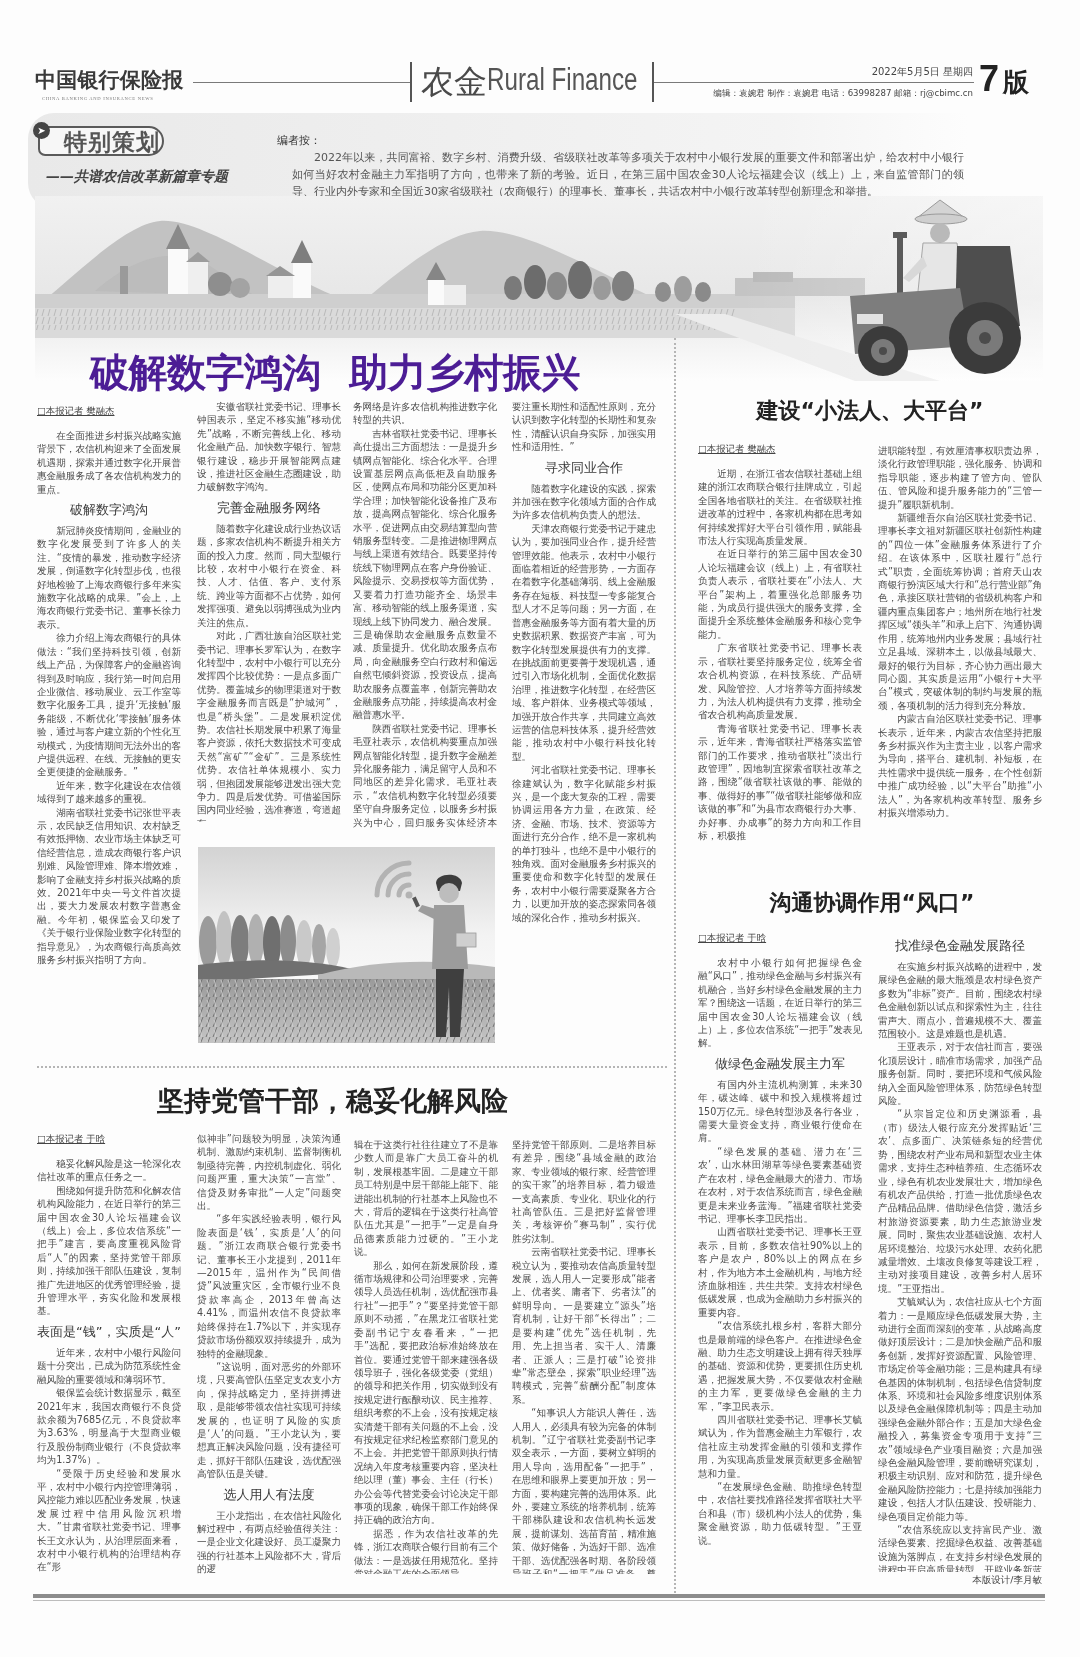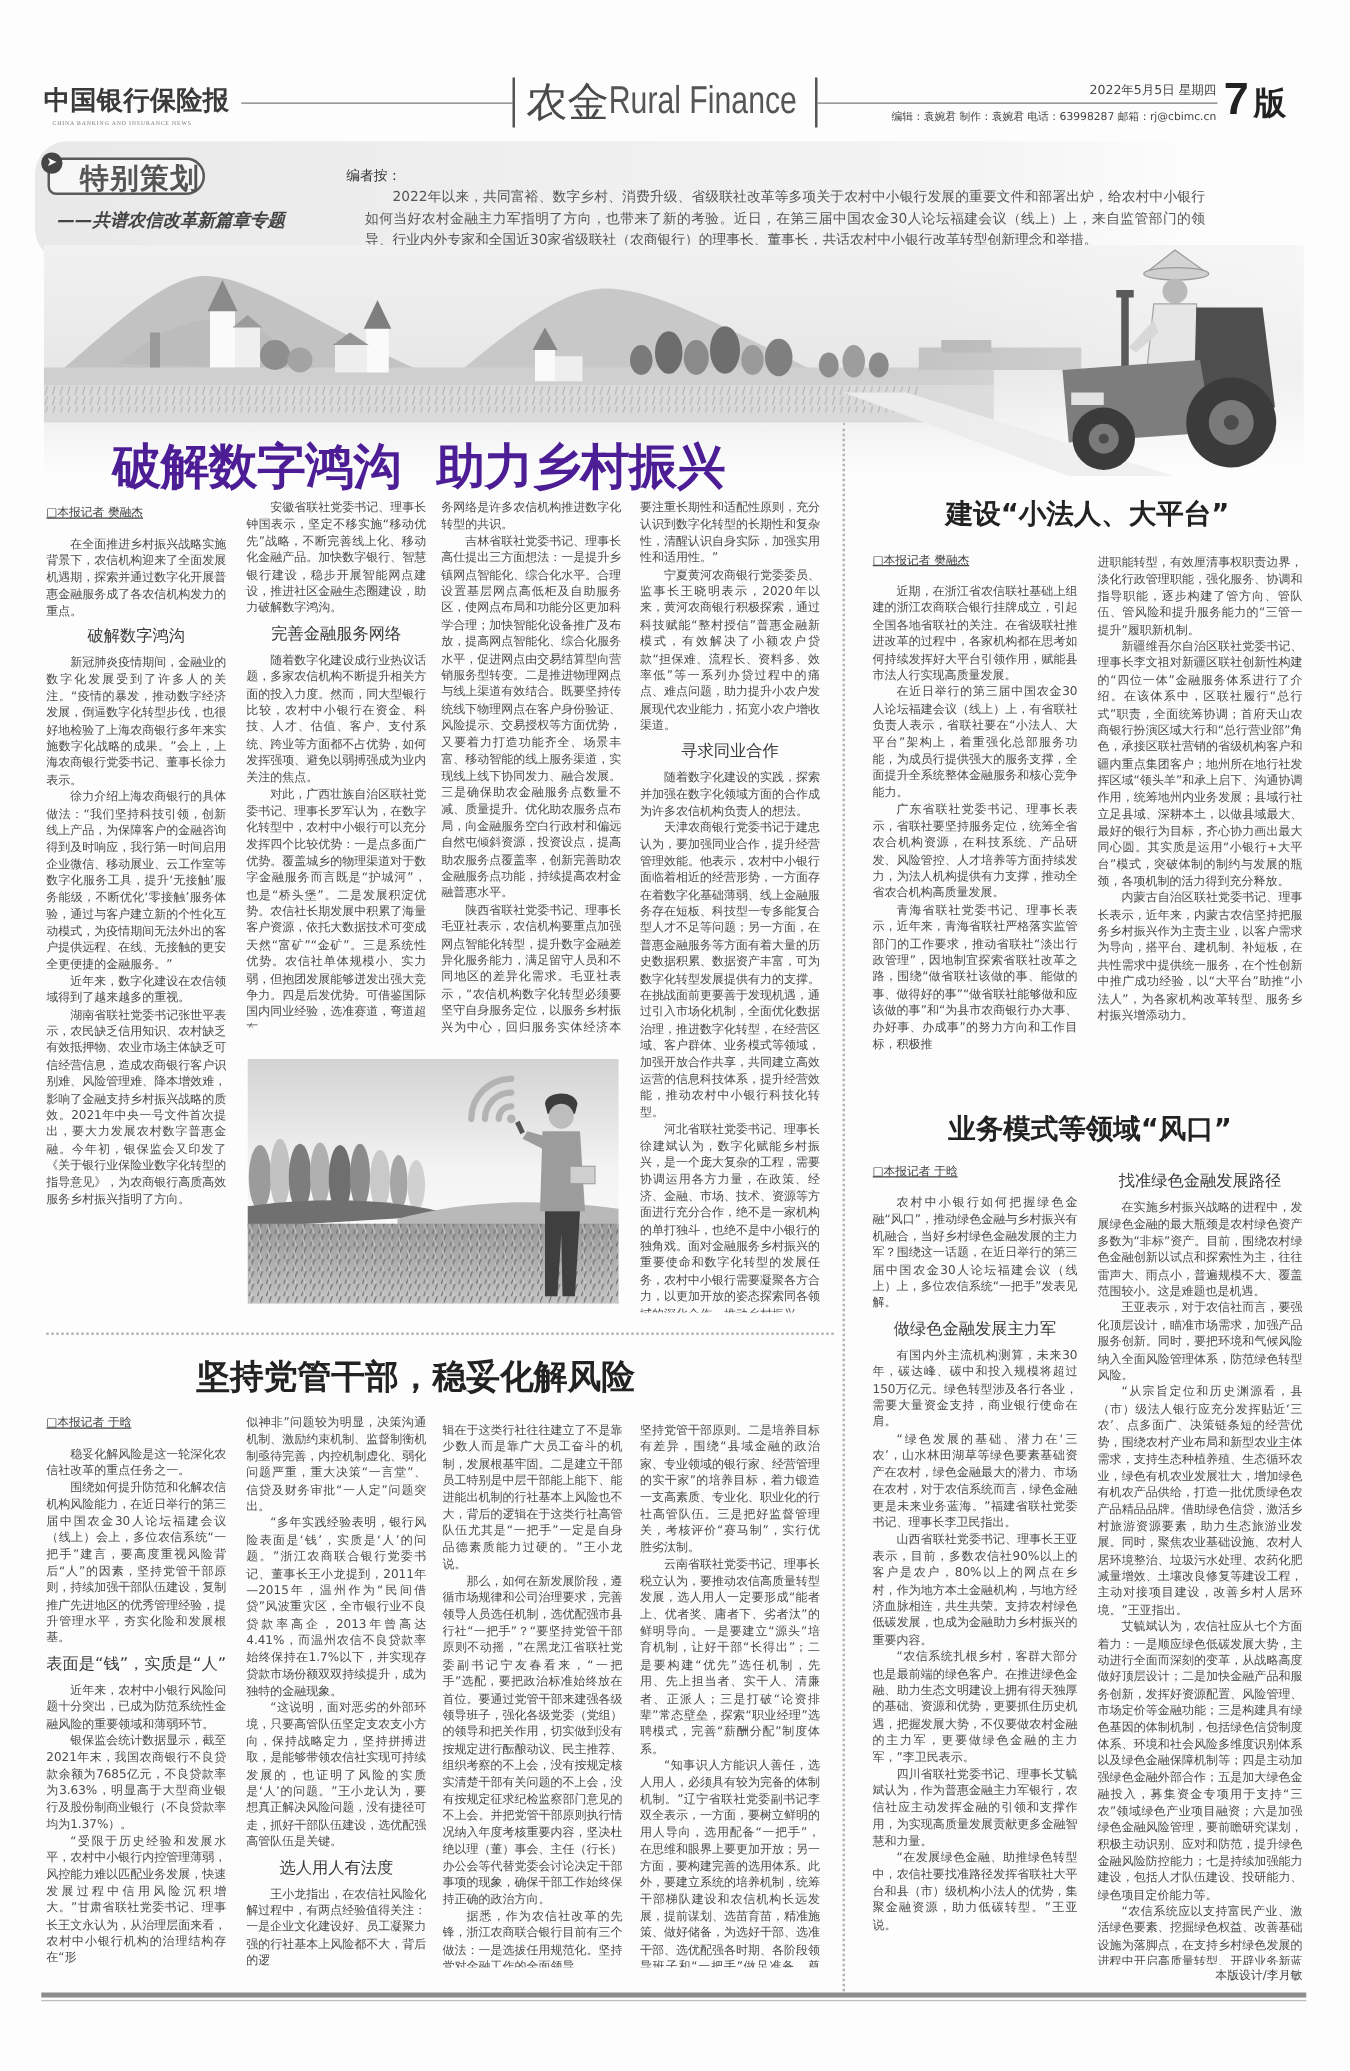--- a/index.html
+++ b/index.html
@@ -183,21 +183,20 @@
   <div class="col" style="left:353px; top:400px; width:144px; height:430px;">
     <div>
         <p class="cont">务网络是许多农信机构推进数字化转型的共识。</p>
         <p>吉林省联社党委书记、理事长高仕提出三方面想法：一是提升乡镇网点智能化、综合化水平。合理设置基层网点高低柜及自助服务区，使网点布局和功能分区更加科学合理；加快智能化设备推广及布放，提高网点智能化、综合化服务水平，促进网点由交易结算型向营销服务型转变。二是推进物理网点与线上渠道有效结合。既要坚持传统线下物理网点在客户身份验证、风险提示、交易授权等方面优势，又要着力打造功能齐全、场景丰富、移动智能的线上服务渠道，实现线上线下协同发力、融合发展。三是确保助农金融服务点数量不减、质量提升。优化助农服务点布局，向金融服务空白行政村和偏远自然屯倾斜资源，投资设点，提高助农服务点覆盖率，创新完善助农金融服务点功能，持续提高农村金融普惠水平。</p>
         <p>陕西省联社党委书记、理事长毛亚社表示，农信机构要重点加强网点智能化转型，提升数字金融差异化服务能力，满足留守人员和不同地区的差异化需求。毛亚社表示，“农信机构数字化转型必须要坚守自身服务定位，以服务乡村振兴为中心，回归服务实体经济本源。</p>
       </div>
   </div>
   <div class="col" style="left:512px; top:400px; width:144px; height:650px;">
     <div>
         <p class="cont">要注重长期性和适配性原则，充分认识到数字化转型的长期性和复杂性，清醒认识自身实际，加强实用性和适用性。”</p>
-        <p>宁夏黄河农商银行党委委员、监事长王晓明表示，2020年以来，黄河农商银行积极探索，通过科技赋能“整村授信”普惠金融新模式，有效解决了小额农户贷款“担保难、流程长、资料多、效率低”等一系列办贷过程中的痛点、难点问题，助力提升小农户发展现代农业能力，拓宽小农户增收渠道。</p>
         <h4>寻求同业合作</h4>
         <p>随着数字化建设的实践，探索并加强在数字化领域方面的合作成为许多农信机构负责人的想法。</p>
         <p>天津农商银行党委书记于建忠认为，要加强同业合作，提升经营管理效能。他表示，农村中小银行面临着相近的经营形势，一方面存在着数字化基础薄弱、线上金融服务存在短板、科技型一专多能复合型人才不足等问题；另一方面，在普惠金融服务等方面有着大量的历史数据积累、数据资产丰富，可为数字化转型发展提供有力的支撑。在挑战面前更要善于发现机遇，通过引入市场化机制，全面优化数据治理，推进数字化转型，在经营区域、客户群体、业务模式等领域，加强开放合作共享，共同建立高效运营的信息科技体系，提升经营效能，推动农村中小银行科技化转型。</p>
         <p>河北省联社党委书记、理事长徐建斌认为，数字化赋能乡村振兴，是一个庞大复杂的工程，需要协调运用各方力量，在政策、经济、金融、市场、技术、资源等方面进行充分合作，绝不是一家机构的单打独斗，也绝不是中小银行的独角戏。面对金融服务乡村振兴的重要使命和数字化转型的发展任务，农村中小银行需要凝聚各方合力，以更加开放的姿态探索同各领域的深化合作，推动乡村振兴。</p>
       </div>
   </div>
 
   <svg class="abs" style="left:198px; top:847px;" width="297" height="196" viewBox="0 0 297 196">
     <defs>
       <linearGradient id="illoBg" x1="0" y1="0" x2="0" y2="1">
@@ -259,21 +258,21 @@
       </div>
   </div>
   <div class="col" style="left:878px; top:444px; width:164px; height:428px;">
     <div>
         <p class="cont">进职能转型，有效厘清事权职责边界，淡化行政管理职能，强化服务、协调和指导职能，逐步构建了管方向、管队伍、管风险和提升服务能力的“三管一提升”履职新机制。</p>
         <p>新疆维吾尔自治区联社党委书记、理事长李文祖对新疆区联社创新性构建的“四位一体”金融服务体系进行了介绍。在该体系中，区联社履行“总行式”职责，全面统筹协调；首府天山农商银行扮演区域大行和“总行营业部”角色，承接区联社营销的省级机构客户和疆内重点集团客户；地州所在地行社发挥区域“领头羊”和承上启下、沟通协调作用，统筹地州内业务发展；县域行社立足县域、深耕本土，以做县域最大、最好的银行为目标，齐心协力画出最大同心圆。其实质是运用“小银行+大平台”模式，突破体制的制约与发展的瓶颈，各项机制的活力得到充分释放。</p>
         <p>内蒙古自治区联社党委书记、理事长表示，近年来，内蒙古农信坚持把服务乡村振兴作为主责主业，以客户需求为导向，搭平台、建机制、补短板，在共性需求中提供统一服务，在个性创新中推广成功经验，以“大平台”助推“小法人”，为各家机构改革转型、服务乡村振兴增添动力。</p>
       </div>
   </div>
 
-  <div class="abs hl-right" style="left:702px; top:888px; width:340px;">业务模式等领域“风口”</div>
+  <div class="abs hl-right" style="left:702px; top:888px; width:340px;">沟通协调作用“风口”</div>
   <div class="col" style="left:698px; top:931px; width:164px; height:644px;">
     <div class="byline">□本报记者 于晗</div>
     <div>
         <p>农村中小银行如何把握绿色金融“风口”，推动绿色金融与乡村振兴有机融合，当好乡村绿色金融发展的主力军？围绕这一话题，在近日举行的第三届中国农金30人论坛福建会议（线上）上，多位农信系统“一把手”发表见解。</p>
         <h4>做绿色金融发展主力军</h4>
         <p>有国内外主流机构测算，未来30年，碳达峰、碳中和投入规模将超过150万亿元。绿色转型涉及各行各业，需要大量资金支持，商业银行使命在肩。</p>
         <p>“绿色发展的基础、潜力在‘三农’，山水林田湖草等绿色要素基础资产在农村，绿色金融最大的潜力、市场在农村，对于农信系统而言，绿色金融更是未来业务蓝海。”福建省联社党委书记、理事长李卫民指出。</p>
         <p>山西省联社党委书记、理事长王亚表示，目前，多数农信社90%以上的客户是农户，80%以上的网点在乡村，作为地方本土金融机构，与地方经济血脉相连，共生共荣。支持农村绿色低碳发展，也成为金融助力乡村振兴的重要内容。</p>
         <p>“农信系统扎根乡村，客群大部分也是最前端的绿色客户。在推进绿色金融、助力生态文明建设上拥有得天独厚的基础、资源和优势，更要抓住历史机遇，把握发展大势，不仅要做农村金融的主力军，更要做绿色金融的主力军，”李卫民表示。</p>
         <p>四川省联社党委书记、理事长艾毓斌认为，作为普惠金融主力军银行，农信社应主动发挥金融的引领和支撑作用，为实现高质量发展贡献更多金融智慧和力量。</p>

